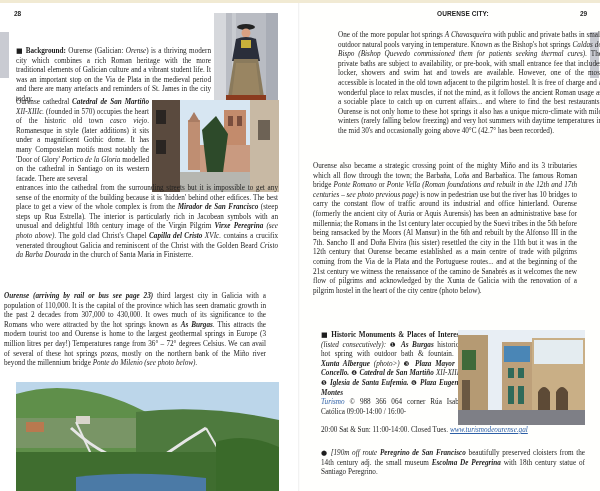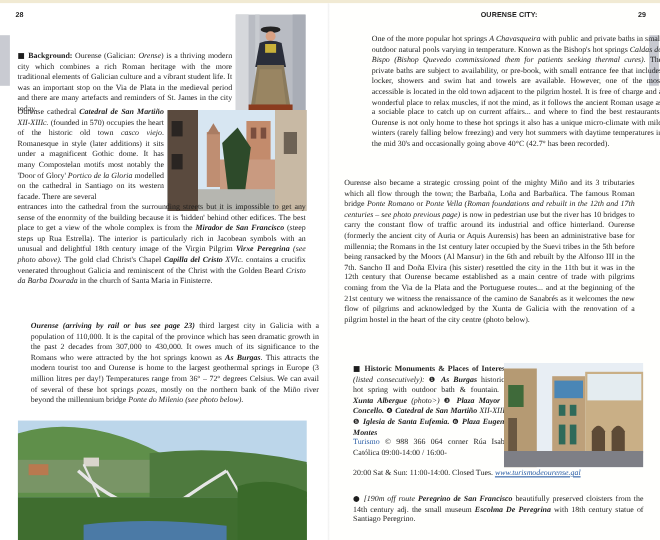--- a/index.html
+++ b/index.html
@@ -22,21 +22,21 @@
   .folio-left { left: 14px; }
   .folio-right { left: 580px; }
   .running-head { position: absolute; top: 10px; left: 437px; font-family: "Liberation Sans", sans-serif; font-weight: bold; font-size: 6.5px; color: #222; letter-spacing: 0.1px; }
 
   .txt { position: absolute; font-size: 7.2px; line-height: 9.6px; text-align: justify; }
   .txt p { margin: 0; }
   .txt b i, .txt i b { font-weight: bold; font-style: italic; }
   .bul { font-family: "DejaVu Sans", sans-serif; font-size: 7px; }
   .num { font-family: "DejaVu Sans", sans-serif; font-size: 6.5px; }
   a.link { color: #2d5fa6; text-decoration: underline; font-style: italic; }
-  .blue-i { color: #2d5fa6; }
+  .blue-i { color: #2d5fa6; font-style: italic; }
 
   
   .photo { position: absolute; overflow: hidden; }
   .photo svg { display: block; width: 100%; height: 100%; }
 </style>
 </head>
 <body>
 
 <div class="topbar"></div>
 <div class="page page-left"></div>
@@ -89,21 +89,21 @@
     <rect x="48" y="45" width="50" height="28" fill="#c99a80"></rect>
     <polygon points="56,80 50,30 64,16 76,34 70,80" fill="#2d4a2a"></polygon>
     <rect x="28" y="72" width="70" height="20" fill="#b6b6b0"></rect>
   </svg>
 </div>
 
 <div class="txt" style="left:16px; top:184px; width:262px;">
   <p><span>entrances into the cathedral from the surrounding streets but it is impossible to get any sense of the enormity of the building because it is 'hidden' behind other edifices. The best place to get a view of the whole complex is from the </span><b><i>Mirador de San Francisco</i></b><span> (steep steps up Rua Estrella). The interior is particularly rich in Jacobean symbols with an unusual and delightful 18th century image of the Virgin Pilgrim </span><b><i>Virxe Peregrina</i></b><i> (see photo above).</i><span> The gold clad Christ's Chapel </span><b><i>Capilla del Cristo</i></b><i> XVIc.</i><span> contains a crucifix venerated throughout Galicia and reminiscent of the Christ with the Golden Beard </span><i>Cristo da Barba Dourada</i><span> in the church of Santa Maria in Finisterre.</span></p>
 </div>
 
-<div class="txt" style="left:28px; top:292px; width:262px;">
+<div class="txt" style="left:4px; top:292px; width:262px;">
   <p><b><i>Ourense</i><i> (arriving by rail or bus see page 23)</i></b><span> third largest city in Galicia with a population of 110,000. It is the capital of the province which has seen dramatic growth in the past 2 decades from 307,000 to 430,000. It owes much of its significance to the Romans who were attracted by the hot springs known as </span><b><i>As Burgas</i></b><span>. This attracts the modern tourist too and Ourense is home to the largest geothermal springs in Europe (3 million litres per day!) Temperatures range from 36° – 72° degrees Celsius. We can avail of several of these hot springs </span><i>pozas</i><span>, mostly on the northern bank of the Miño river beyond the millennium bridge </span><i>Ponte do Milenio</i><i> (see photo below).</i></p>
 </div>
 
 <div class="photo" style="left:16px; top:382px; width:263px; height:109px;">
   <svg viewBox="0 0 263 109" preserveAspectRatio="none">
     <rect width="263" height="109" fill="#bcd6ea"></rect>
     <path d="M0 12 Q60 -6 130 30 L263 40 L263 70 L0 70 Z" fill="#5f8f4a"></path>
     <path d="M120 30 Q190 22 263 38 L263 70 L120 70 Z" fill="#4e7a3e"></path>
     <rect x="0" y="36" width="120" height="30" fill="#8a9a7a" opacity="0.6"></rect>
     <rect x="10" y="40" width="18" height="10" fill="#b9794f"></rect>

